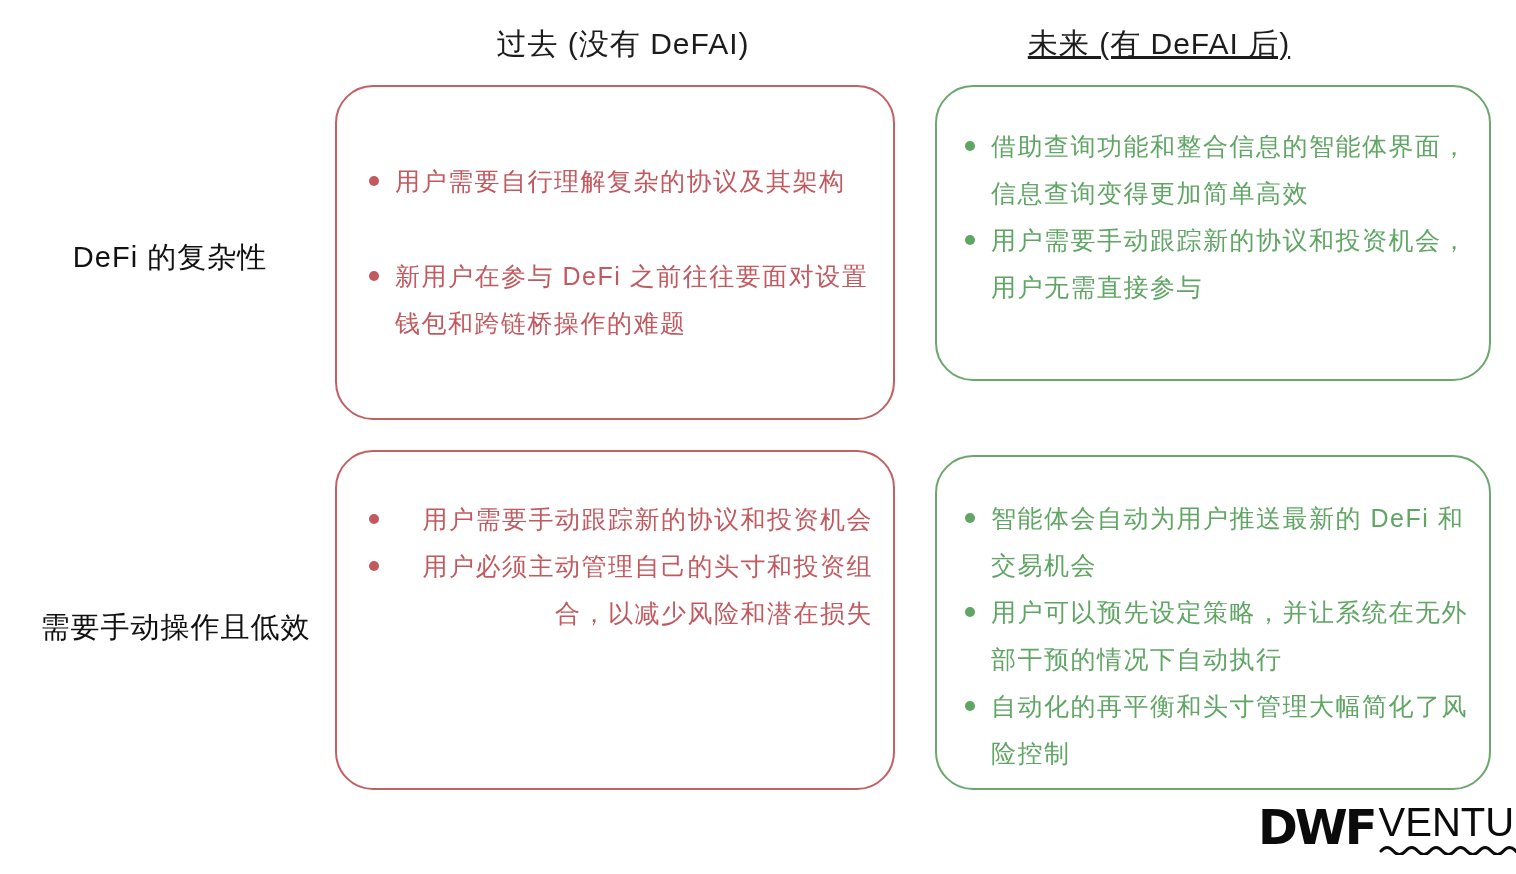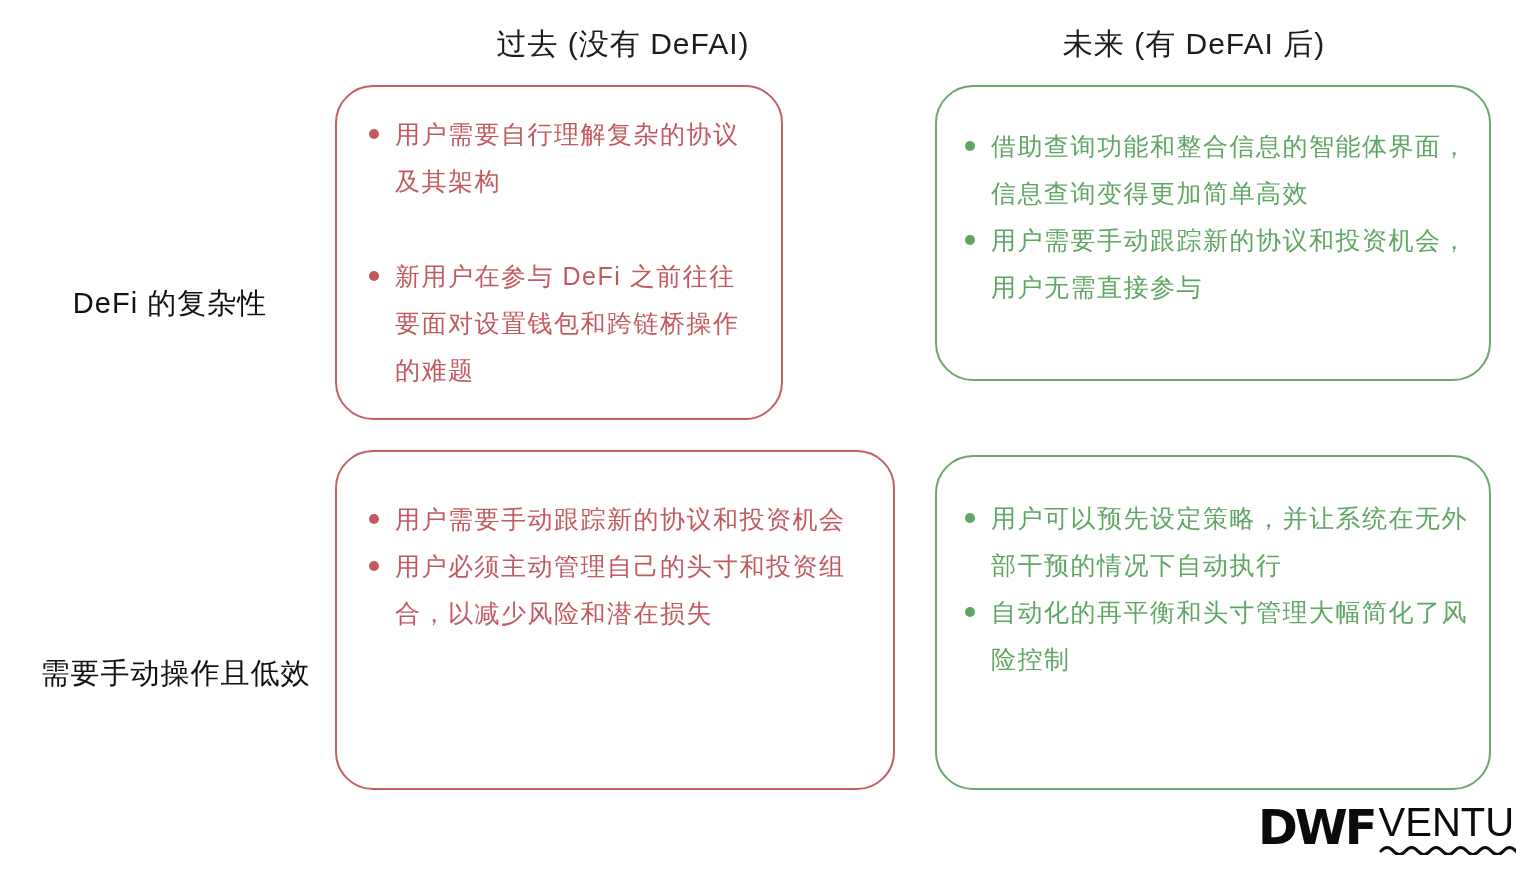--- a/index.html
+++ b/index.html
@@ -13,45 +13,44 @@
   }
   .col-header {
     position:absolute;
     text-align:center;
     font-size:30px;
     font-weight:400;
     letter-spacing:1px;
     color:#1c1c1c;
   }
   #header-past   { left:343px; top:24px; width:560px; }
-  #header-future { left:916px; top:24px; width:556px; }
+  #header-future { left:881px; top:24px; width:556px;text-decoration:underline; }
 
   .row-label {
     position:absolute;
     text-align:center;
     font-size:29px;
     letter-spacing:1px;
     color:#111111;
-    margin-top:46px;
   }
   #row-label-complexity { left:20px;  top:238px; width:300px; }
   #row-label-manual     { left:8px;   top:608px; width:335px; }
 
   .cell-box {
     position:absolute;
     border-radius:38px;
     background:#ffffff;
     border:2px solid;
   }
   .box-red   { border-color:#c26064; }
   .box-green { border-color:#6ba76e; }
 
-  #box-past-complexity   { left:335px; top:85px;  width:448px; height:335px; }
+  #box-past-complexity   { left:335px; top:85px;  width:560px; height:335px; }
   #box-future-complexity { left:935px; top:85px;  width:556px; height:296px; }
-  #box-past-manual       { left:335px; top:450px; width:560px; height:340px; }
+  #box-past-manual       { left:335px; top:450px; width:560px; height:340px;text-align:right; }
   #box-future-manual     { left:935px; top:455px; width:556px; height:335px; }
 
   .bullet-list {
     list-style:none;
     display:flex;
     flex-direction:column;
     height:100%;
   }
   #box-past-complexity .bullet-list { justify-content:center; gap:48px; padding:10px 24px 10px 30px; }
   #box-future-complexity .bullet-list { padding:36px 20px 10px 26px; }
@@ -155,20 +154,24 @@
       <span class="dot red-dot"></span>
       <span class="bullet-text">用户必须主动管理自己的头寸和投资组合，以减少风险和潜在损失</span>
     </li>
   </ul>
 </div>
 
 <div class="cell-box box-green" id="box-future-manual">
   <ul class="bullet-list">
     <li class="bullet green-text">
       <span class="dot green-dot"></span>
+      <span class="bullet-text">智能体会自动为用户推送最新的 DeFi 和交易机会</span>
+    </li>
+    <li class="bullet green-text">
+      <span class="dot green-dot"></span>
       <span class="bullet-text">用户可以预先设定策略，并让系统在无外部干预的情况下自动执行</span>
     </li>
     <li class="bullet green-text">
       <span class="dot green-dot"></span>
       <span class="bullet-text">自动化的再平衡和头寸管理大幅简化了风险控制</span>
     </li>
   </ul>
 </div>
 
 <div class="logo">

